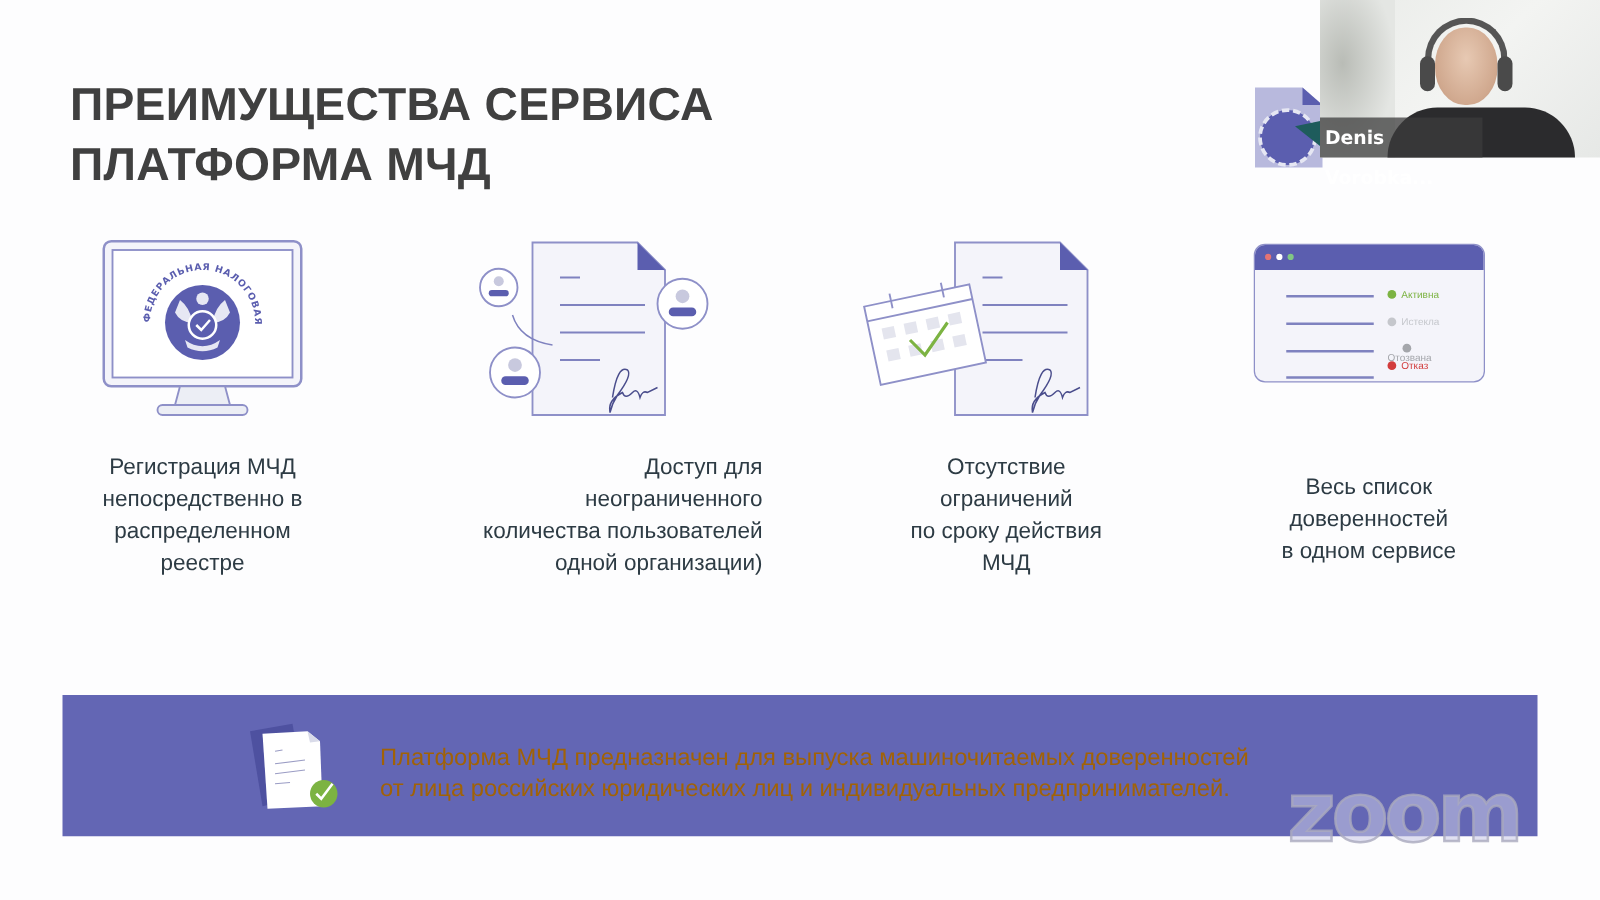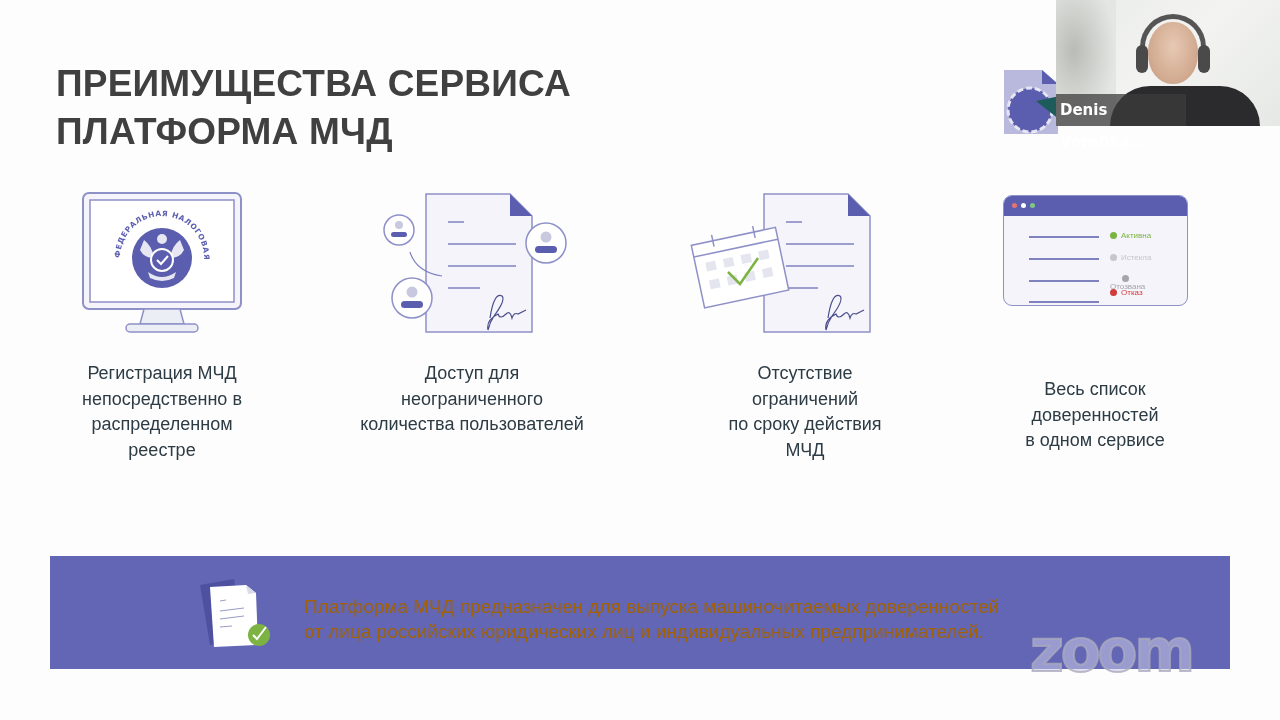--- a/index.html
+++ b/index.html
@@ -37,21 +37,21 @@
   }
   .video-name {
     position: absolute; left: 1056px; top: 94px; width: 130px; height: 32px;
     background: rgba(60,60,60,0.75);
     color: #ffffff; font-weight: bold; font-size: 15px; line-height: 32px;
     padding-left: 4px; font-family: "DejaVu Sans", sans-serif;
   }
 
   .zoom-watermark {
     position: absolute; left: 1030px; top: 618px;
-    font-family: "DejaVu Sans", sans-serif; font-size: 58px; font-weight: bold;
+    font-family: "DejaVu Sans", sans-serif; font-size: 66px; font-weight: bold;
     color: rgba(200,200,230,0.55);
     -webkit-text-stroke: 2px rgba(170,170,190,0.8);
     letter-spacing: -3px; line-height: 66px;
   }
 </style>
 </head>
 <body>
 
 <div class="title">
   <div>ПРЕИМУЩЕСТВА СЕРВИСА</div>
@@ -100,24 +100,25 @@
 
   <circle cx="168" cy="55" r="20" fill="#ffffff" stroke="#8e90c8" stroke-width="1.5"></circle>
   <circle cx="168" cy="49" r="5.5" fill="#c8c9de"></circle>
   <rect x="157" y="58" width="22" height="7" rx="3.5" fill="#5b5eaf"></rect>
 
   <circle cx="34" cy="110" r="20" fill="#ffffff" stroke="#8e90c8" stroke-width="1.5"></circle>
   <circle cx="34" cy="104" r="5.5" fill="#c8c9de"></circle>
   <rect x="23" y="113" width="22" height="7" rx="3.5" fill="#5b5eaf"></rect>
 </svg>
 
-<div class="feature-text" style="left:322px; top:361px;">
+<div class="feature-text" style="left:310px; top:361px;text-align:right;">
   <div>Доступ для</div>
   <div>неограниченного</div>
   <div>количества пользователей</div>
+  <div>одной организации)</div>
 </div>
 
 <svg class="feature-icon" style="left:688px; top:188px;" width="192" height="150" viewBox="0 0 192 150">
   <path d="M76 6 L160 6 L182 28 L182 144 L76 144 Z" fill="#f4f4fa" stroke="#8e90c8" stroke-width="1.5"></path>
   <path d="M160 6 L182 28 L160 28 Z" fill="#5b5eaf"></path>
   <line x1="98" y1="34" x2="114" y2="34" stroke="#7f82bf" stroke-width="1.5"></line>
   <line x1="98" y1="56" x2="166" y2="56" stroke="#7f82bf" stroke-width="1.5"></line>
   <line x1="98" y1="78" x2="166" y2="78" stroke="#7f82bf" stroke-width="1.5"></line>
   <line x1="98" y1="100" x2="130" y2="100" stroke="#7f82bf" stroke-width="1.5"></line>
   <path d="M140 130 q4 -26 12 -22 q4 4 -8 20 q-4 6 -6 14 q-2 -10 10 -16 q2 6 8 0 q4 -4 6 4 q2 -6 6 -4 q4 -2 8 -4" fill="none" stroke="#4a4d8c" stroke-width="1.2"></path>

